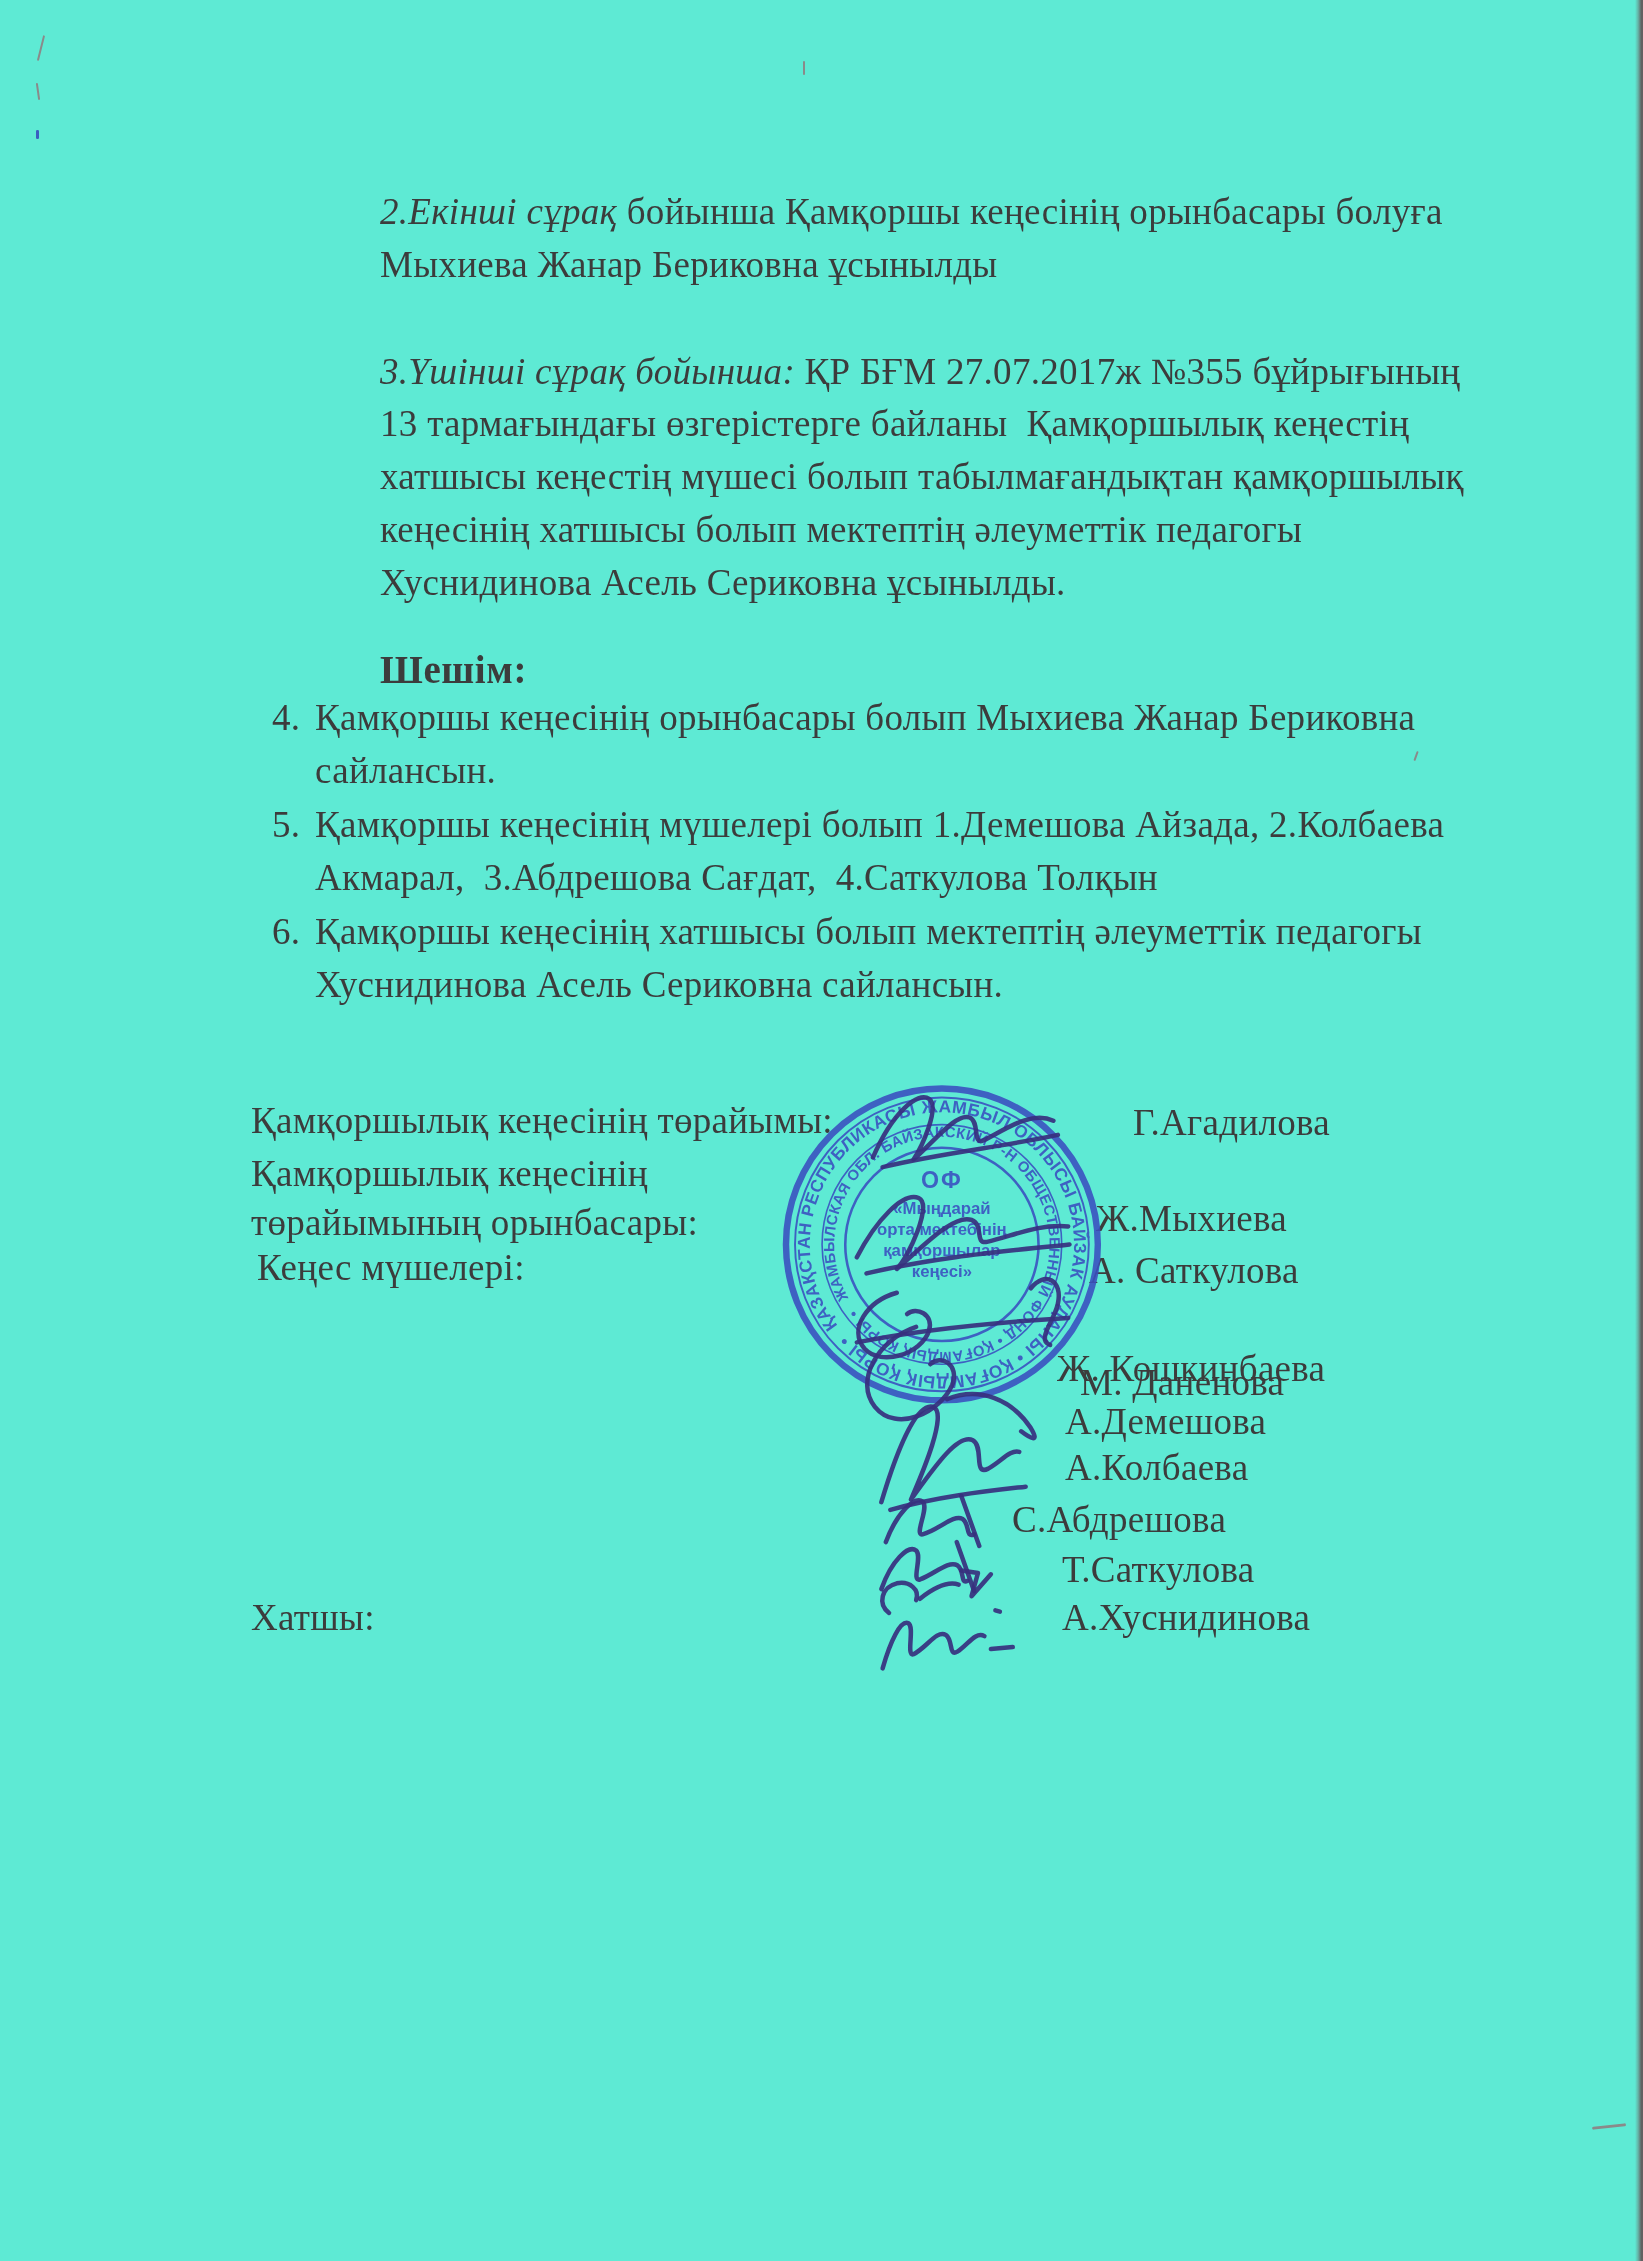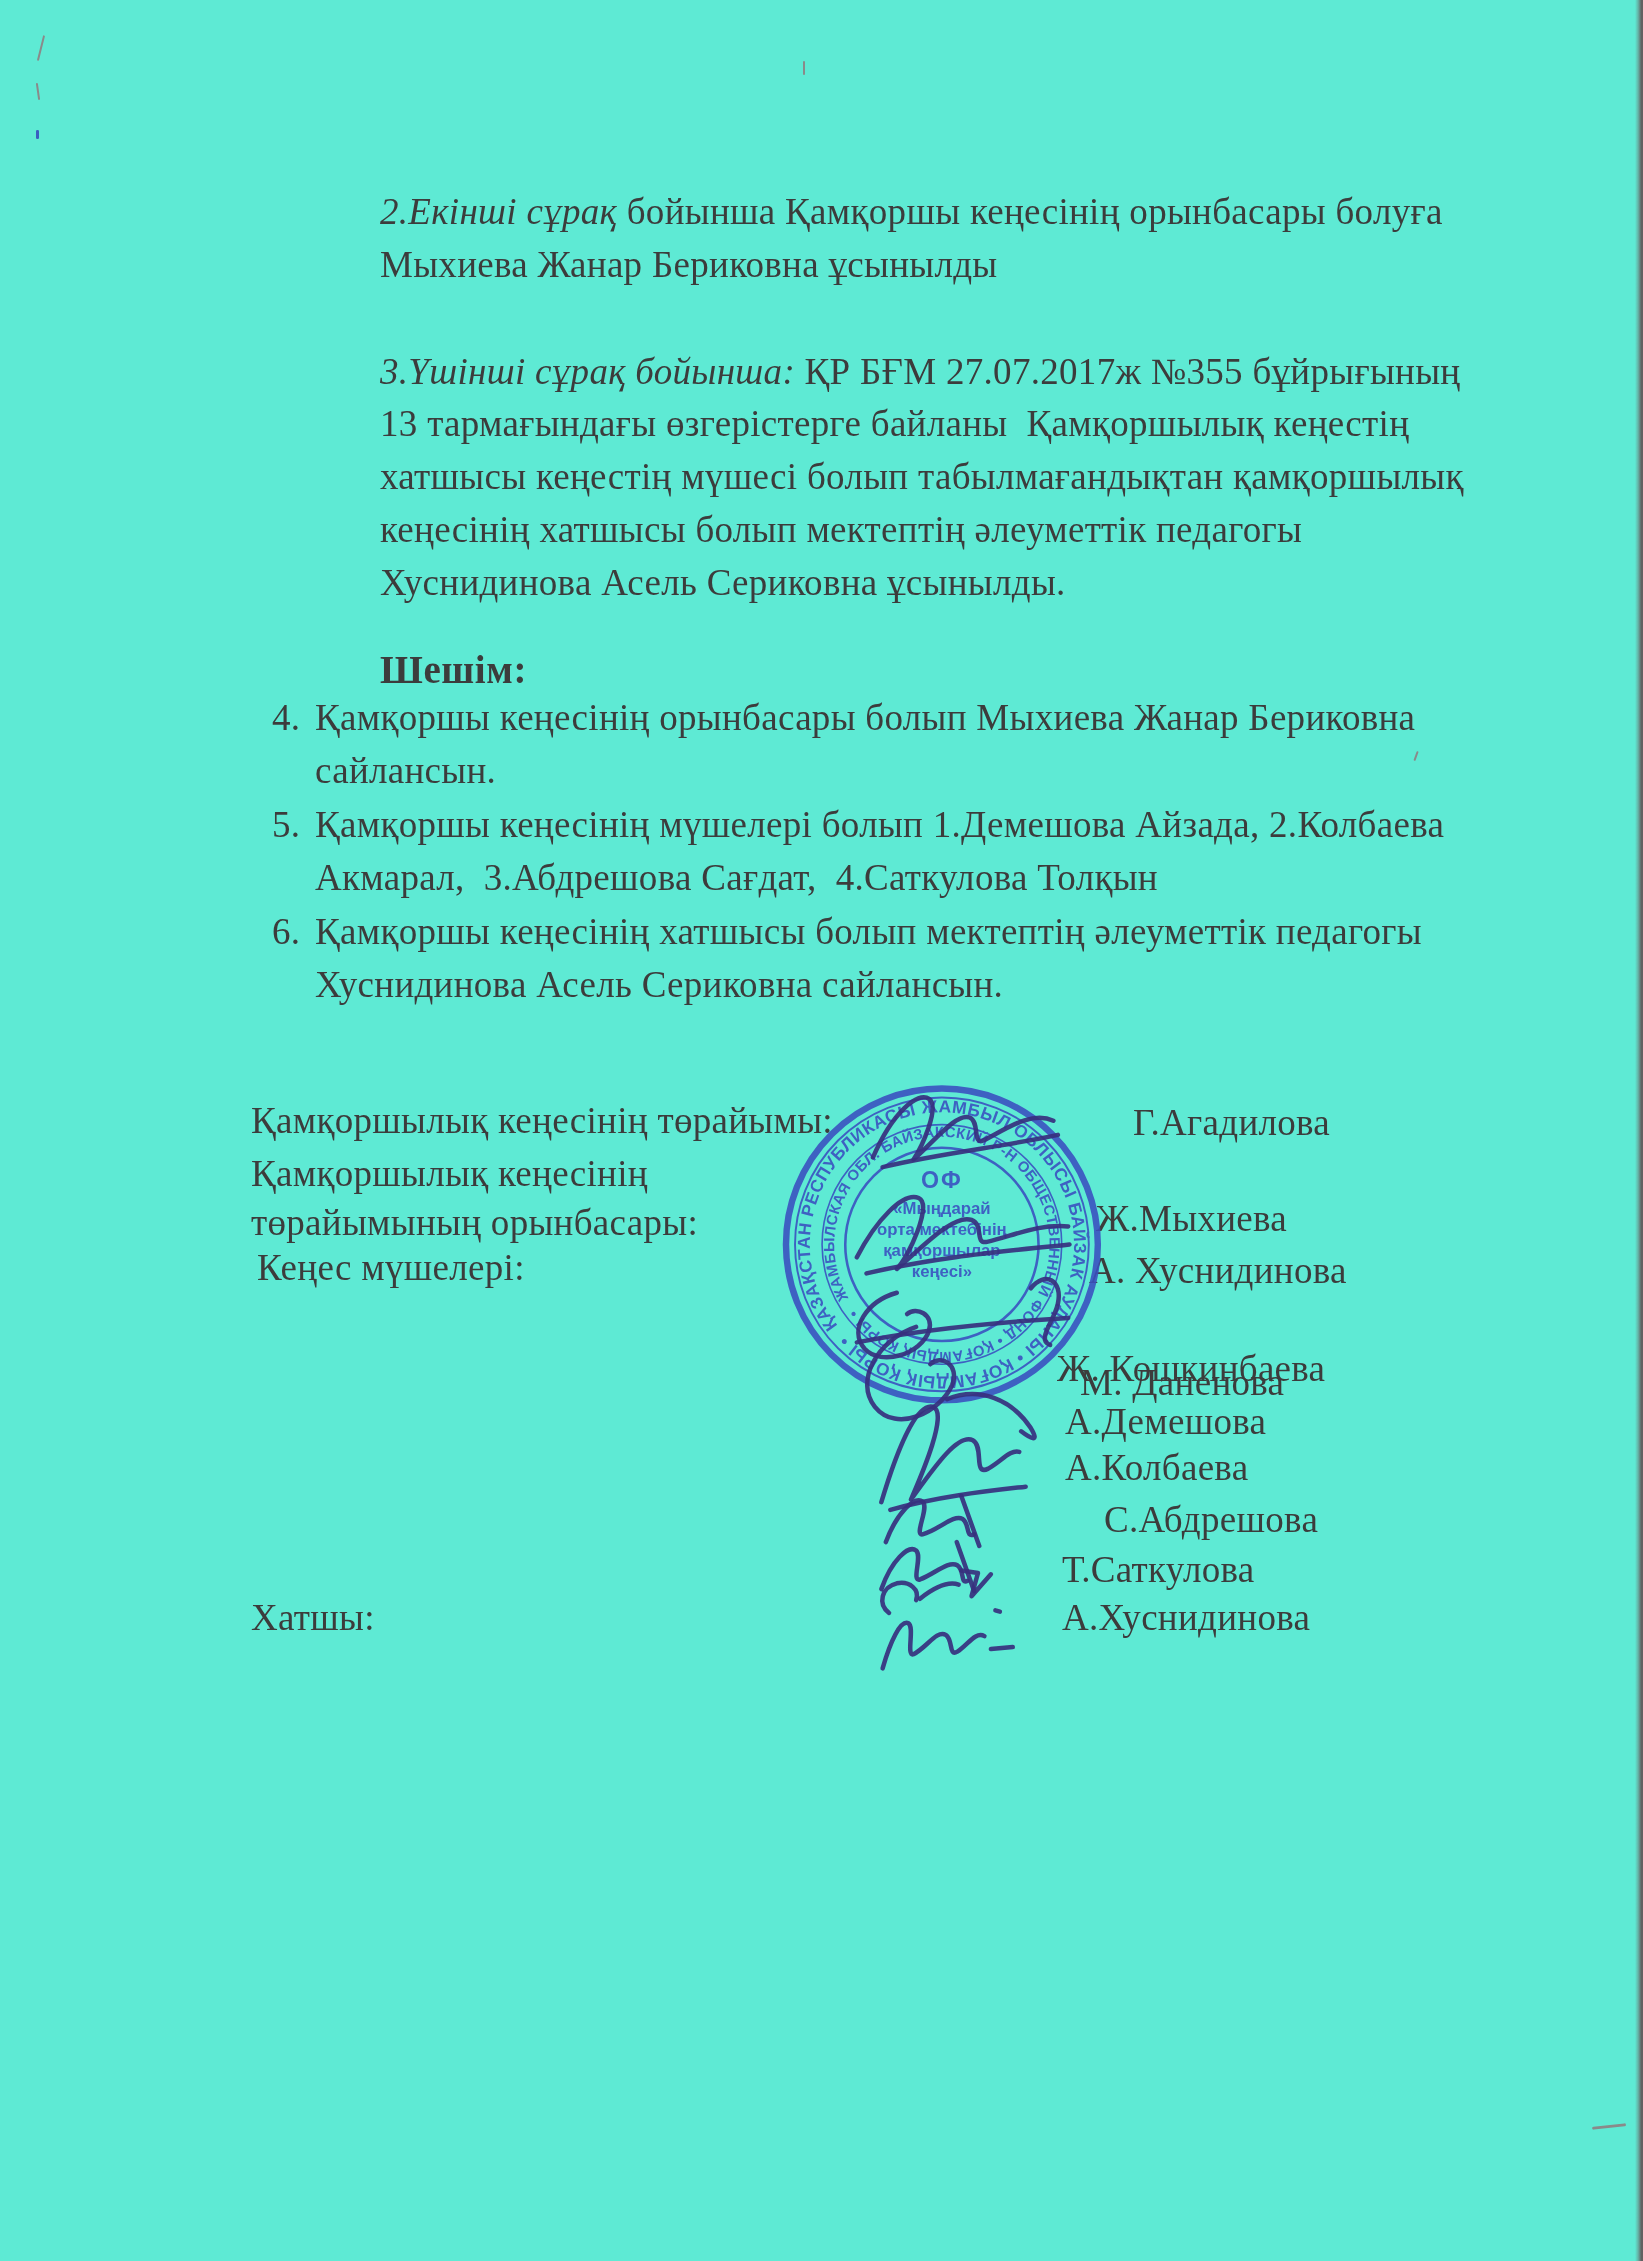--- a/index.html
+++ b/index.html
@@ -64,26 +64,26 @@
   <div class="tl" style="left:315px;top:966px">Хуснидинова Асель Сериковна сайлансын.</div>
 
   <div class="tl" style="left:251px;top:1102px">Қамқоршылық кеңесінің төрайымы:</div>
   <div class="tl" style="left:251px;top:1155px">Қамқоршылық кеңесінің</div>
   <div class="tl" style="left:251px;top:1204px">төрайымының орынбасары:</div>
   <div class="tl" style="left:257px;top:1249px">Кеңес мүшелері:</div>
   <div class="tl" style="left:251px;top:1599px">Хатшы:</div>
 
   <div class="tl" style="left:1133px;top:1104px">Г.Агадилова</div>
   <div class="tl" style="left:1096px;top:1200px">Ж.Мыхиева</div>
-  <div class="tl" style="left:1089px;top:1252px">А. Хуснидинова</div>
+  <div class="tl" style="left:1089px;top:1252px">А. Саткулова</div>
   <div class="tl" style="left:1080px;top:1364px">М. Даненова</div>
   <div class="tl" style="left:1057px;top:1350px">Ж. Кошкинбаева</div>
   <div class="tl" style="left:1065px;top:1403px">А.Демешова</div>
   <div class="tl" style="left:1065px;top:1449px">А.Колбаева</div>
-  <div class="tl" style="left:1104px;top:1501px">С.Абдрешова</div>
+  <div class="tl" style="left:1012px;top:1501px">С.Абдрешова</div>
   <div class="tl" style="left:1062px;top:1551px">Т.Саткулова</div>
   <div class="tl" style="left:1062px;top:1599px">А.Хуснидинова</div>
 
   <svg class="stamp-sigs" viewBox="0 0 700 1100">
     <defs>
       <path id="ring1path" d="M127,300 A205,205 0 1 1 537,300 A205,205 0 1 1 127,300"></path>
       <path id="ring2path" d="M165,300 A167,167 0 1 1 499,300 A167,167 0 1 1 165,300"></path>
     </defs>
 
     <g opacity="0.88">

